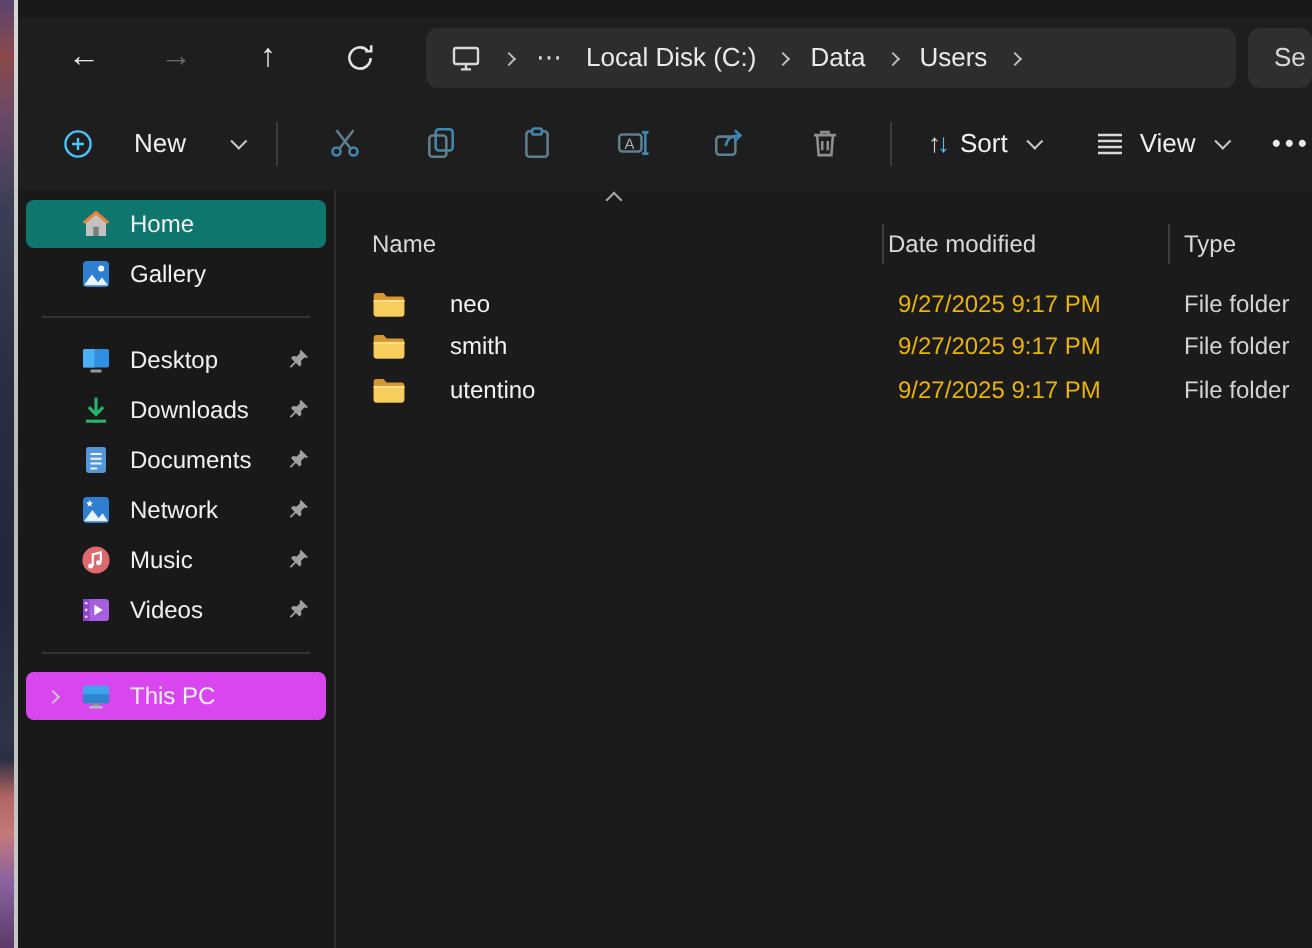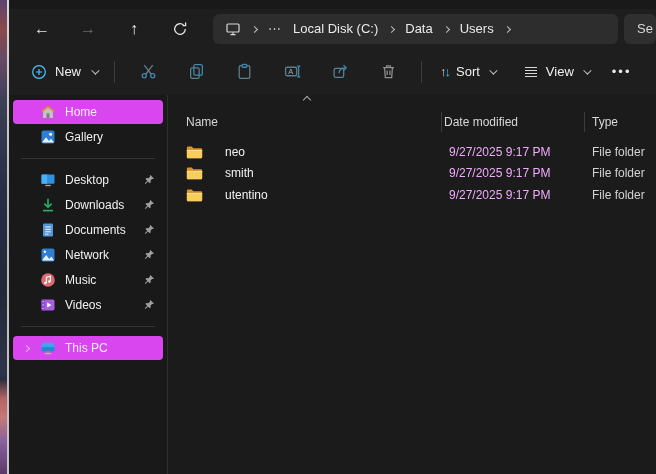--- a/index.html
+++ b/index.html
@@ -55,21 +55,21 @@
     margin-left:6px; flex:1; height:30px; background:#2f2f2f;
     border-radius:6px; display:flex; align-items:center;
     padding-left:13px; font-size:13px; color:#d8d8d8; min-width:20px;
   }
   
   .toolbar{
     height:47px; flex:none; display:flex; align-items:center;
     padding-left:14px; background:#1e1e1e;
   }
   .new-btn{
-    display:flex; align-items:center; gap:8px; padding:6px 8px;
+    display:flex; align-items:center; gap:20px; padding:6px 8px;
     border-radius:4px; font-size:13px; color:#f0f0f0;
   }
   .chev-d{
     width:6px; height:6px;
     border-right:1.2px solid #c8c8c8; border-bottom:1.2px solid #c8c8c8;
     transform:rotate(45deg) translateY(-2px); margin-left:2px;
   }
   .tsep{ width:1px; height:22px; background:#3c3c3c; margin:0 9px; flex:none; }
   .tbtn{
     width:48px; height:32px; display:flex; align-items:center; justify-content:center;
@@ -89,21 +89,21 @@
     width:159px; flex:none; background:#191919; padding-top:4px;
     border-right:1px solid #2e2e2e; overflow:hidden;
   }
   .side-row{
     height:24px; margin:1px 4px; border-radius:4px;
     display:flex; align-items:center; font-size:12px; color:#f0f0f0;
   }
   .side-row .indent{ width:27px; flex:none; display:flex; align-items:center; justify-content:center; }
   .side-row .sicon{ width:16px; height:16px; flex:none; margin-right:9px; display:flex; }
   .side-row .slabel{ white-space:nowrap; }
-  .side-row.selected{ background:#d946ef; }
+  .side-row.selected{ background:#0f766e; }
   .side-row.tree-selected{ background:#d946ef; }
   .pin{ margin-left:auto; margin-right:8px; display:flex; flex:none; }
   .side-sep{ height:1px; background:#343434; margin:9px 12px; }
   .tree-chev{
     width:5px; height:5px;
     border-right:1.2px solid #c8c8c8; border-bottom:1.2px solid #c8c8c8;
     transform:rotate(-45deg);
   }
   .main{ flex:1; background:#1b1b1b; position:relative; min-width:0; }
   .sort-indicator{
@@ -116,21 +116,21 @@
     display:flex; height:26px; margin-top:14px; align-items:center;
     font-size:12px; color:#d8d8d8;
   }
   .hcol{ display:flex; align-items:center; height:20px; }
   .hcol-name{ width:273px; padding-left:18px; }
   .hcol-date{ width:143px; padding-left:2px; border-left:1px solid #3d3d3d; }
   .hcol-type{ flex:1; padding-left:7px; border-left:1px solid #3d3d3d; }
   .rows{ margin-top:6px; }
   .file-row{ display:flex; align-items:center; height:21.5px; font-size:12px; }
   .fcol-name{ width:273px; padding-left:18px; display:flex; align-items:center; gap:22px; color:#f2f2f2; }
-  .fcol-date{ width:143px; padding-left:8px; color:#f0abfc; }
+  .fcol-date{ width:143px; padding-left:8px; color:#eab308; }
   .fcol-type{ flex:1; padding-left:8px; color:#d2d2d2; }
   .folder-svg{ flex:none; display:flex; }
   svg{ display:block; }
 </style>
 </head>
 <body>
 
 <div class="desktop-sliver"></div>
 <div class="window-border"></div>
 

